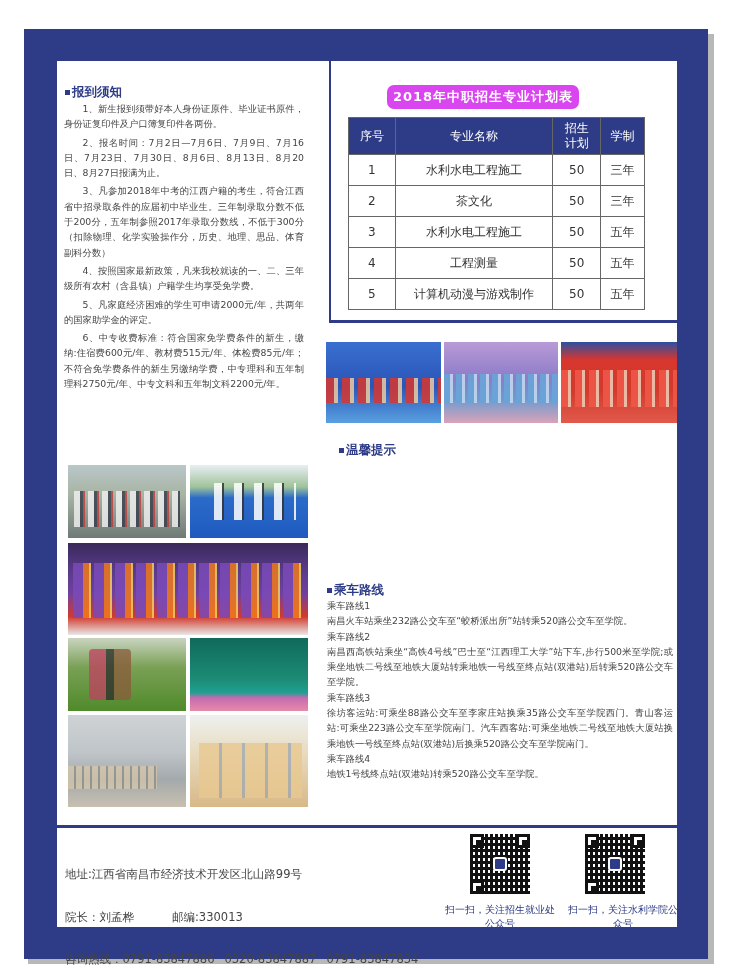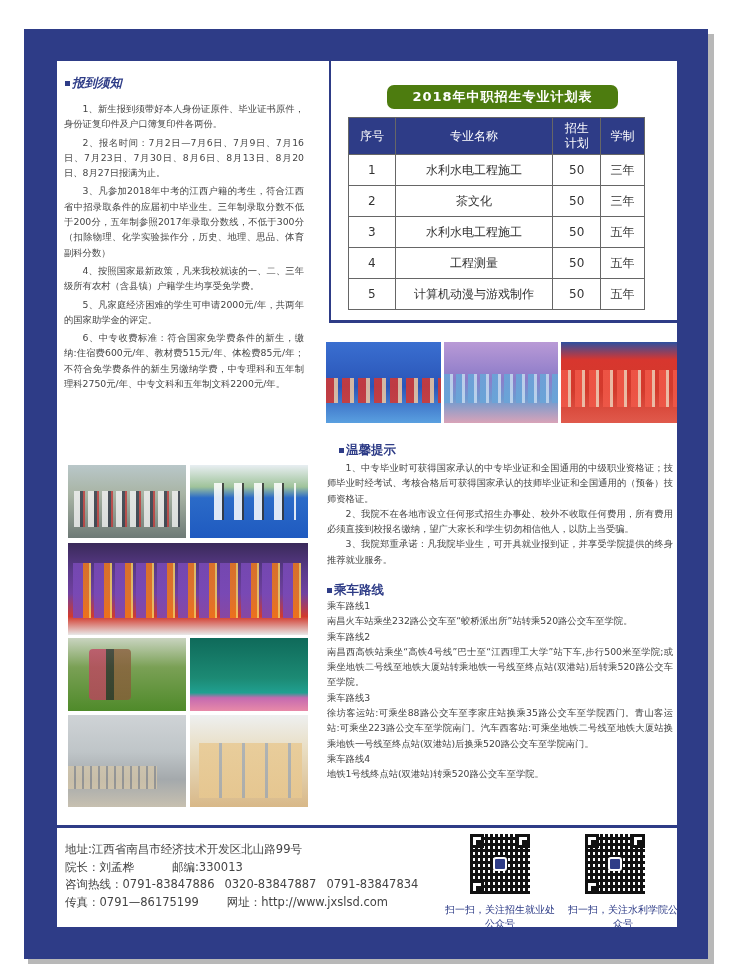--- a/index.html
+++ b/index.html
@@ -15,21 +15,21 @@
   .hline { position: absolute; left: 272px; top: 259px; width: 348px; height: 3px; background: #2e3c87; }
   .footer-line { position: absolute; left: 0; top: 764px; width: 620px; height: 3px; background: #2e3c87; }
 
   .section-title { font-weight: bold; color: #2e3c87; font-size: 12.5px; position: absolute; }
   .section-title .sq { display: inline-block; width: 5px; height: 5px; background: #2e3c87; margin-right: 2px; vertical-align: middle; }
 
   .left-text { position: absolute; left: 7px; top: 40px; width: 248px; font-size: 9.3px; line-height: 15.3px; color: #444; }
   .left-text p { margin: 0 8px 3px 0; text-indent: 2em; text-align: justify; }
 
   .table-title {
-    position: absolute; left: 330px; top: 24px; width: 231px; height: 24px; background: #4d7c0f; color: #fff;
+    position: absolute; left: 330px; top: 24px; width: 192px; height: 24px; background: #d946ef; color: #fff;
     border-radius: 7px; font-size: 13px; font-weight: bold; text-align: center; line-height: 24px; letter-spacing: 1px;
   }
   table.plan { position: absolute; left: 291px; top: 56px; width: 297px; border-collapse: collapse; font-size: 12px; }
   table.plan th { background: #2e3c87; color: #fff; font-weight: normal; border: 1px solid #666; height: 34px; font-size: 12px; line-height: 15px; }
   table.plan td { border: 1px solid #666; text-align: center; height: 28px; color: #333; }
 
   .photo { position: absolute; overflow: hidden; }
   .ph-stage1 { background: linear-gradient(180deg, #3a6fd0 0%, #2a55b8 55%, #5aa0e0 100%); }
   .ph-stage1::after { content:""; position:absolute; left:0; right:0; top:45%; height:30%; background: repeating-linear-gradient(90deg, #d8362e 0 8px, #f0c8a0 8px 12px, transparent 12px 16px); opacity:.85; }
   .ph-stage2 { background: linear-gradient(180deg, #b99ad6 0%, #8d7cc9 45%, #6c9ad0 70%, #d9a3b8 100%); }
@@ -48,21 +48,21 @@
   .ph-canteen { background: linear-gradient(180deg, #cfd3d6 0%, #bfc5c8 40%, #a4a9ac 70%, #c7c0b0 100%); }
   .ph-canteen::after { content:""; position:absolute; left:0; right:25%; top:55%; height:25%; background: repeating-linear-gradient(90deg, #d8c8a8 0 6px, #8a8a8a 6px 8px); opacity:.7; }
   .ph-dorm { background: linear-gradient(180deg, #eef0f0 0%, #e8dcc0 40%, #d8b888 100%); }
   .ph-dorm::after { content:""; position:absolute; left:8%; right:5%; top:30%; height:60%; background: repeating-linear-gradient(90deg, #e8c890 0 20px, #a0a8b0 20px 23px); opacity:.8; }
 
   .right-text { position: absolute; left: 270px; width: 346px; font-size: 9.3px; line-height: 15.3px; color: #444; }
   .right-text p { margin: 0; text-align: justify; }
   .right-text p.indent { text-indent: 2em; }
 
   .footer-info { position: absolute; left: 8px; top: 780px; font-size: 11.5px; line-height: 17.5px; color: #444; }
-  .footer-info .row { white-space: nowrap; }
+  .footer-info .row { white-space: nowrap; margin-top: 25px; }
   .footer-info .gap { display: inline-block; width: 28px; }
   .footer-info .gap2 { display: inline-block; width: 10px; }
 
   .qr { position: absolute; width: 60px; height: 60px; background:
     repeating-linear-gradient(0deg, #111 0 3px, transparent 3px 6px),
     repeating-linear-gradient(90deg, #111 0 3px, #fff 3px 5px); }
   .qr .corner { position: absolute; width: 14px; height: 14px; border: 3px solid #111; background: #fff; box-sizing: border-box; }
   .qr .corner::after { content:""; position:absolute; left:3px; top:3px; width:5px; height:5px; background:#111; }
   .qr .logo { position:absolute; left: 23px; top: 23px; width: 14px; height: 14px; border-radius: 3px; background: #2e3c87; border: 2px solid #fff; box-sizing: border-box; }
   .qr-caption { position: absolute; font-size: 10px; color: #2e3c87; width: 110px; text-align: center; }
@@ -71,21 +71,21 @@
 <body>
 
 <div class="shadow"></div>
 <div class="frame"></div>
 
 <div class="inner">
 
   <div class="vline"></div>
   <div class="hline"></div>
 
-  <div class="section-title" style="left:8px; top:14px;font-style:italic;">
+  <div class="section-title" style="left:8px; top:23px;">
     <span class="sq"></span><span>报到须知</span>
   </div>
   <div class="left-text">
     <p>1、新生报到须带好本人身份证原件、毕业证书原件，身份证复印件及户口簿复印件各两份。</p>
     <p>2、报名时间：7月2日—7月6日、7月9日、7月16日、7月23日、7月30日、8月6日、8月13日、8月20日、8月27日报满为止。</p>
     <p>3、凡参加2018年中考的江西户籍的考生，符合江西省中招录取条件的应届初中毕业生。三年制录取分数不低于200分，五年制参照2017年录取分数线，不低于300分（扣除物理、化学实验操作分，历史、地理、思品、体育副科分数）</p>
     <p>4、按照国家最新政策，凡来我校就读的一、二、三年级所有农村（含县镇）户籍学生均享受免学费。</p>
     <p>5、凡家庭经济困难的学生可申请2000元/年，共两年的国家助学金的评定。</p>
     <p>6、中专收费标准：符合国家免学费条件的新生，缴纳:住宿费600元/年、教材费515元/年、体检费85元/年；不符合免学费条件的新生另缴纳学费，中专理科和五年制理科2750元/年、中专文科和五年制文科2200元/年。</p>
   </div>
@@ -147,25 +147,20 @@
   <div class="photo ph-students" style="left:11px; top:404px; width:118px; height:73px;"></div>
   <div class="photo ph-track" style="left:133px; top:404px; width:118px; height:73px;"></div>
   <div class="photo ph-choir" style="left:11px; top:482px; width:240px; height:92px;"></div>
   <div class="photo ph-garden" style="left:11px; top:577px; width:118px; height:73px;"></div>
   <div class="photo ph-dance" style="left:133px; top:577px; width:118px; height:73px;"></div>
   <div class="photo ph-canteen" style="left:11px; top:654px; width:118px; height:92px;"></div>
   <div class="photo ph-dorm" style="left:133px; top:654px; width:118px; height:92px;"></div>
 
   <div class="section-title" style="left:282px; top:381px;">
     <span class="sq"></span><span>温馨提示</span>
-  </div>
-  <div class="right-text" style="top:399px;">
-    <p class="indent">1、中专毕业时可获得国家承认的中专毕业证和全国通用的中级职业资格证；技师毕业时经考试、考核合格后可获得国家承认的技师毕业证和全国通用的（预备）技师资格证。</p>
-    <p class="indent">2、我院不在各地市设立任何形式招生办事处、校外不收取任何费用，所有费用必须直接到校报名缴纳，望广大家长和学生切勿相信他人，以防上当受骗。</p>
-    <p class="indent">3、我院郑重承诺：凡我院毕业生，可开具就业报到证，并享受学院提供的终身推荐就业服务。</p>
   </div>
 
   <div class="section-title" style="left:270px; top:521px;font-family:Liberation Mono, monospace;">
     <span class="sq"></span><span>乘车路线</span>
   </div>
   <div class="right-text" style="top:537px;">
     <p>乘车路线1</p>
     <p>南昌火车站乘坐232路公交车至“蛟桥派出所”站转乘520路公交车至学院。</p>
     <p>乘车路线2</p>
     <p>南昌西高铁站乘坐“高铁4号线”巴士至“江西理工大学”站下车,步行500米至学院;或乘坐地铁二号线至地铁大厦站转乘地铁一号线至终点站(双港站)后转乘520路公交车至学院。</p>

